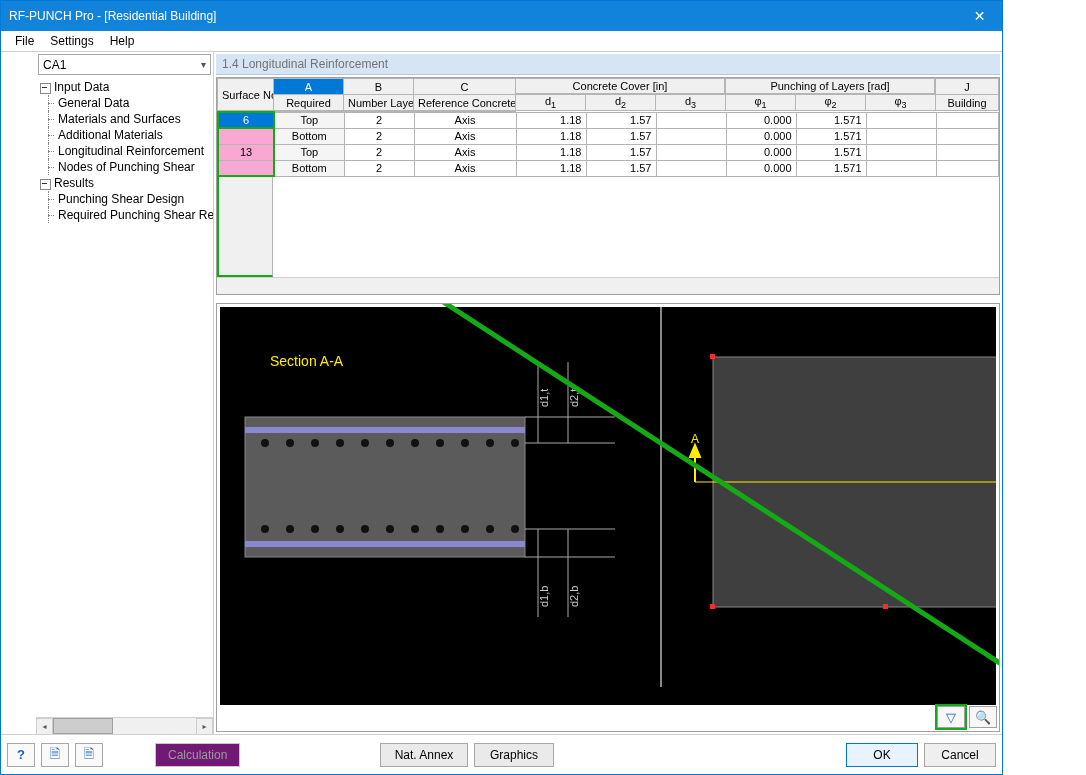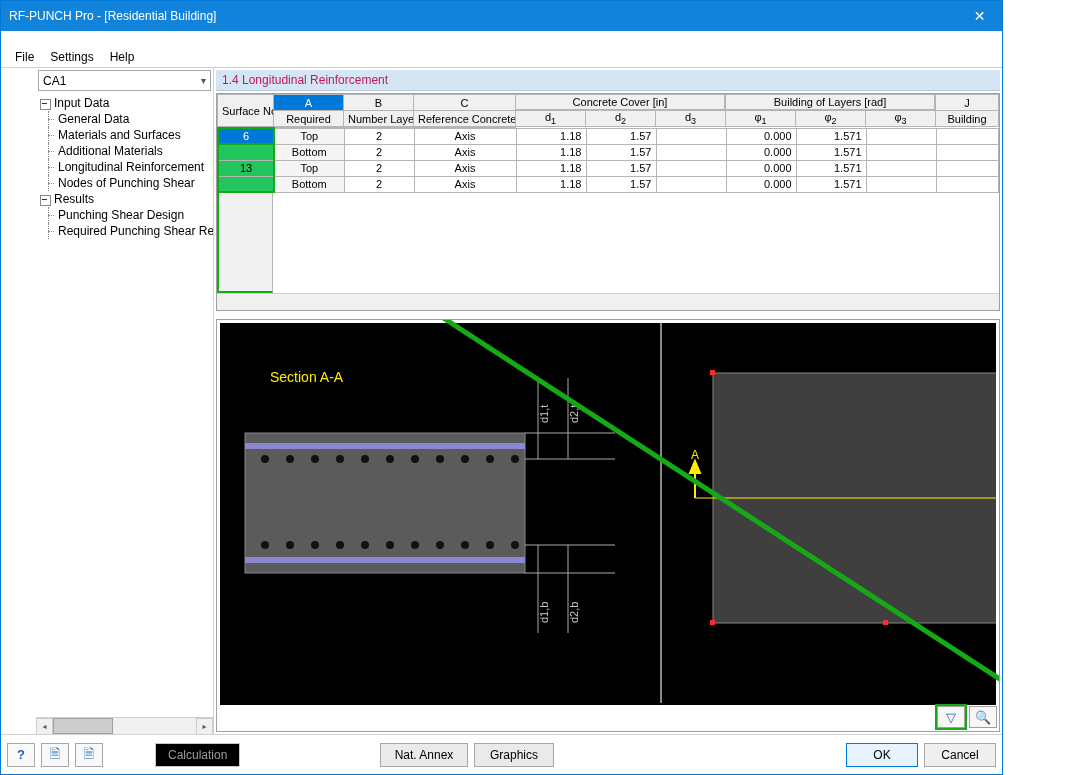--- a/index.html
+++ b/index.html
@@ -35,21 +35,20 @@
     font-size: 14px;
     cursor: default;
   }
   .menubar {
     height: 20px;
     background: #fff;
     display: flex;
     align-items: center;
     padding: 0 6px;
     border-bottom: 1px solid #fff;
-    margin-top: 16px;
   }
   .menu-item { padding: 2px 8px; cursor: default; }
   .body-row {
     flex: 1;
     display: flex;
     border-top: 1px solid #d0d0d0;
     overflow: hidden;
     padding-left: 35px;
   }
   
@@ -138,21 +137,21 @@
   
   .right-panel {
     flex: 1;
     display: flex;
     flex-direction: column;
     overflow: hidden;
   }
   .section-header {
     background: #d6e5f3;
     padding: 3px 6px;
-    color: #be185d;
+    color: #737373;
     border-bottom: 1px solid #b5c9db;
     margin: 2px 2px 0 2px;
   }
   .table-wrap {
     border: 1px solid #a0a0a0;
     margin: 2px;
     height: 218px;
     display: flex;
     flex-direction: column;
     position: relative;
@@ -175,21 +174,21 @@
   table.grid th { background: #f0f0f0; font-weight: normal; }
   table.grid th.colhdr { background: #f0f0f0; }
   table.grid th.group { background: #f0f0f0; }
   table.grid th.selcol { background: #0078d7; color: #fff; }
   table.grid td.surf-sel {
     background: #0078d7;
     color: #fff;
     border: 2px solid #15a915;
   }
   table.grid td.surf-grp {
-    background: #22c55e;
+    background: #f9a8d4;
     border-left: 2px solid #15a915;
     border-right: 2px solid #15a915;
     margin-left: 20px;
   }
   table.grid td.surf-last {
     border-bottom: 2px solid #15a915;
   }
   table.grid td.loc { background: #f5f5f5; }
   .grid-filler { flex:1; display:flex; }
   .filler-left { width:56px; border-right:1px solid #b5b5b5; border-left:2px solid #15a915; border-bottom:2px solid #15a915; background:#f0f0f0; }
@@ -234,21 +233,21 @@
     display: flex; align-items: center; justify-content: center;
     font-size: 13px;
   }
   .flat-btn {
     height: 24px;
     padding: 0 12px;
     border: 1px solid #a7a7a7;
     background: #eaeaea;
     display: flex; align-items: center; justify-content: center;
   }
-  .flat-btn.disabled { color:#9a9a9a; background:#000000; border-color:#c8c8c8; }
+  .flat-btn.disabled { color:#9a9a9a; background:#701a75; border-color:#c8c8c8; }
   .footer-spacer { flex: 1; }
   .ok-btn { width: 72px; border: 1px solid #0078d7; background:#e7f3ff; }
   .std-btn { width: 72px; background:#efefef; }
   
   .section-label {
     position:absolute; color: #ffec00; font-family: Liberation Sans, sans-serif; font-size: 14px;
   }
   .dim-label {
     position:absolute; color:#c8c8c8; font-size:11px;
     transform: rotate(-90deg);
@@ -352,21 +351,21 @@
               <th colspan="4" class="group" style="border-left:0;border-right:0;height:0;padding:0"></th>
             </tr>
           </thead>
 
           <tbody>
             
           </tbody>
         </table>
 
         <div style="position:absolute;left:298px;top:0;height:16px;width:210px;border:1px solid #b5b5b5;background:#f0f0f0;text-align:center;font-size:11px;line-height:15px">Concrete Cover [in]</div>
-        <div style="position:absolute;left:508px;top:0;height:16px;width:210px;border:1px solid #b5b5b5;background:#f0f0f0;text-align:center;font-size:11px;line-height:15px">Building of Layers [rad]</div>
+        <div style="position:absolute;left:508px;top:0;height:16px;width:210px;border:1px solid #b5b5b5;background:#f0f0f0;text-align:center;font-size:11px;line-height:15px">Punching of Layers [rad]</div>
 
         <table class="grid" style="margin-top:-1px">
           <colgroup>
             <col style="width:56px">
               <col style="width:70px">
               <col style="width:70px">
               <col style="width:102px">
             <col style="width:70px">
               <col style="width:70px">
               <col style="width:70px">

